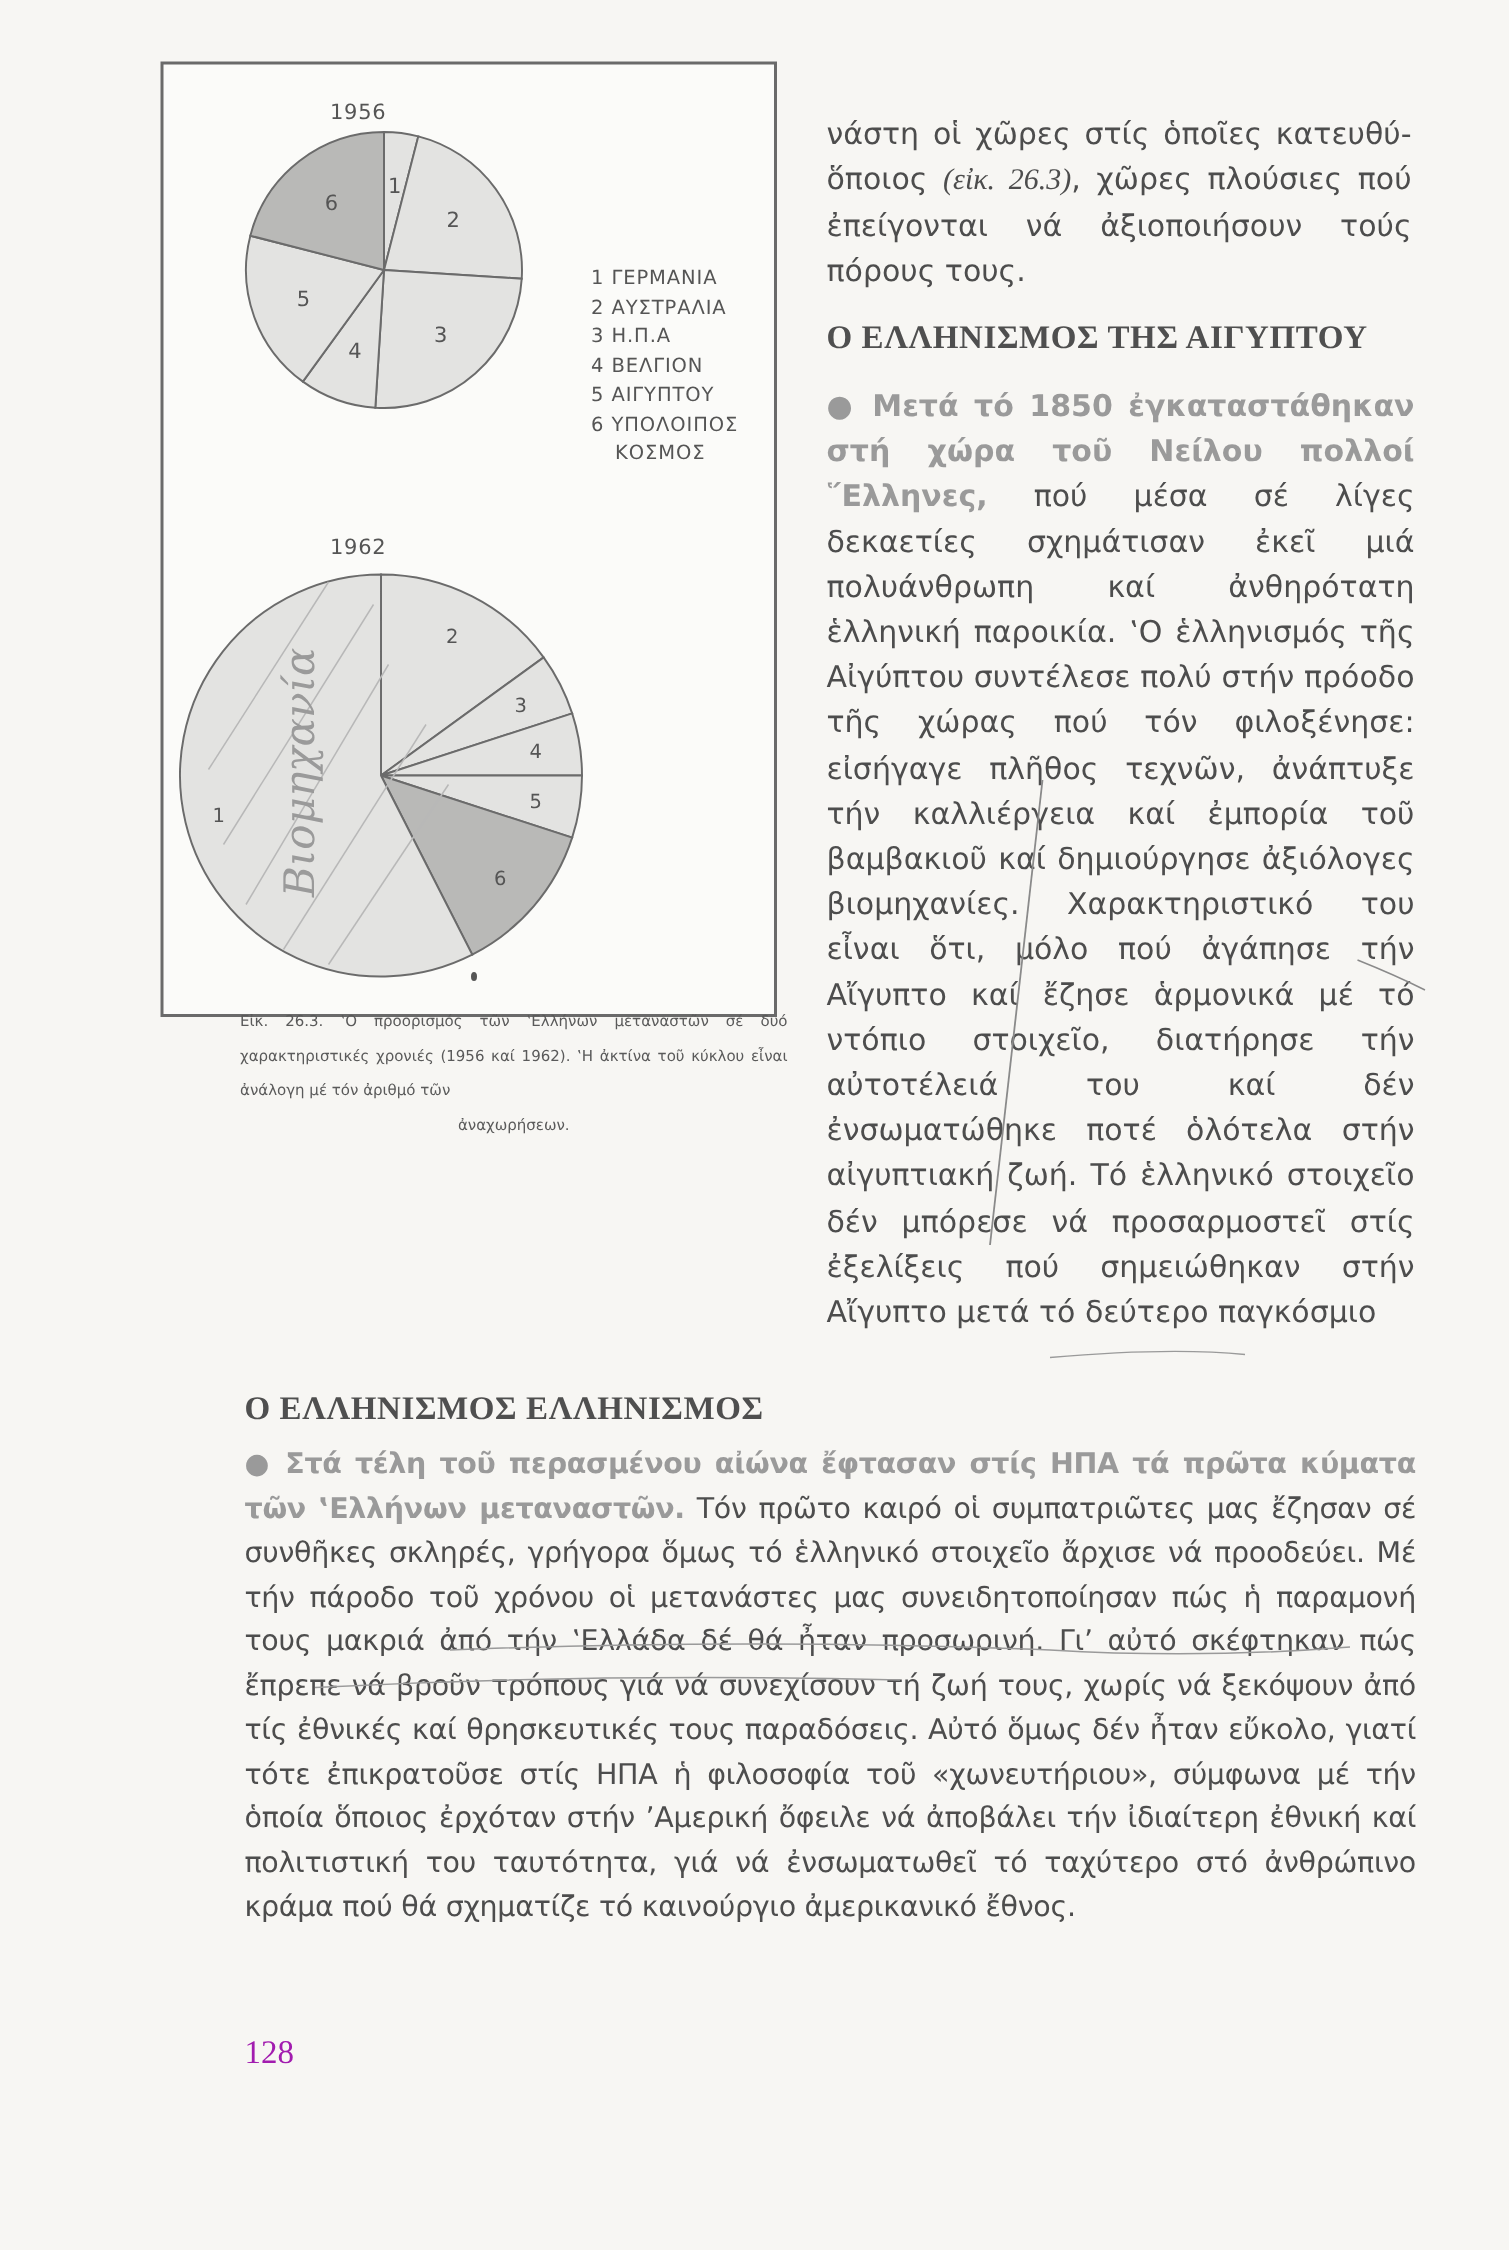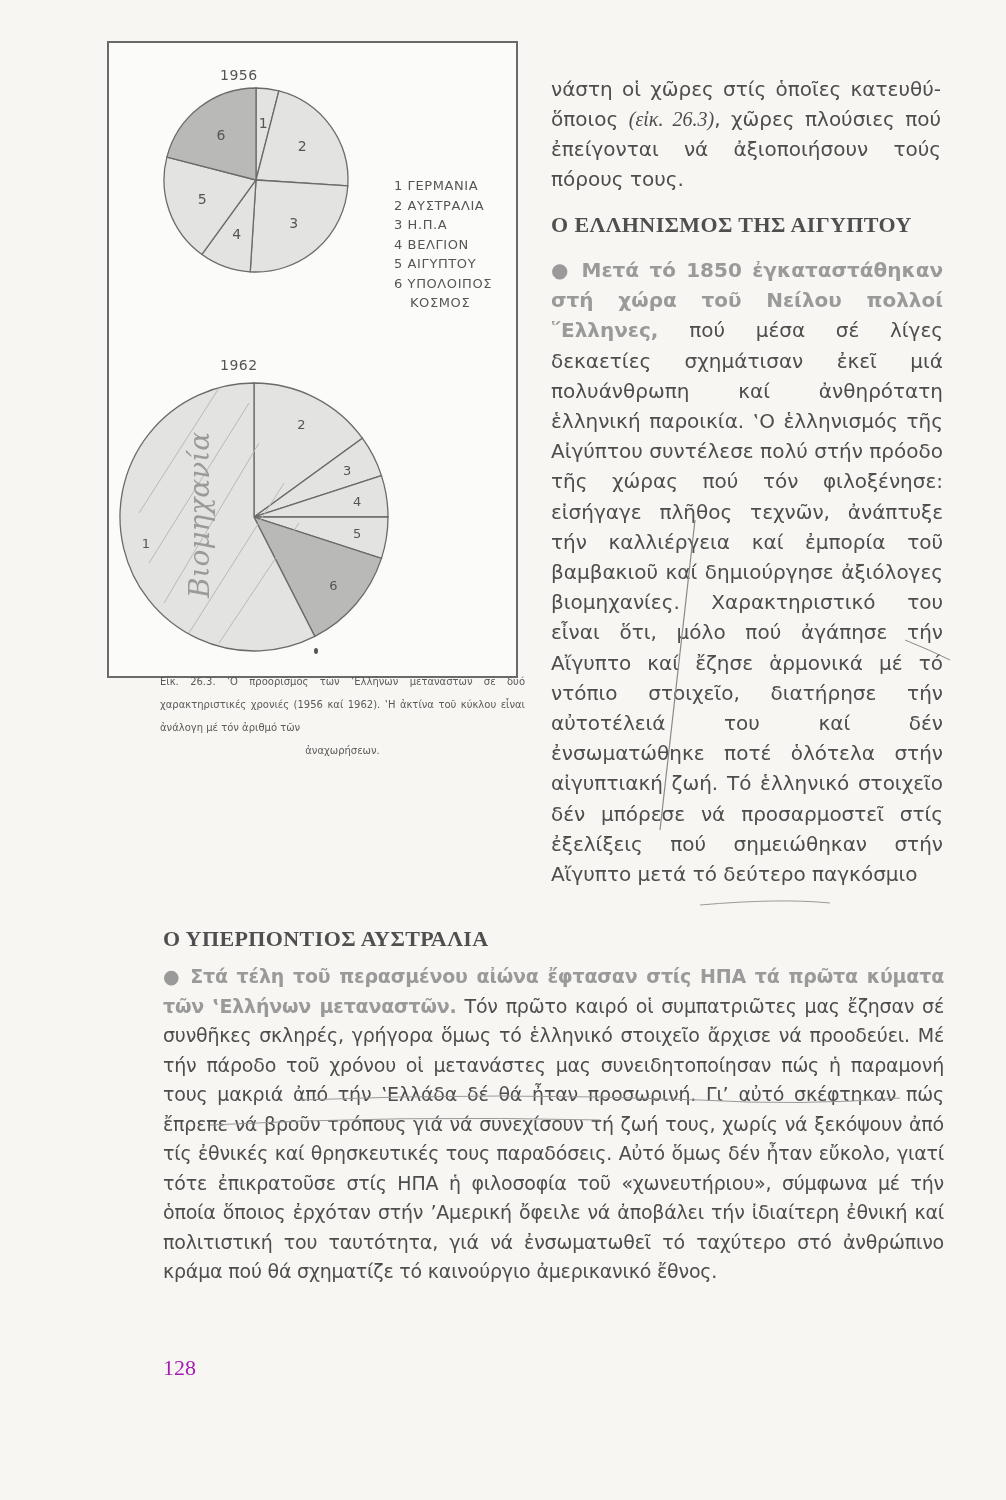--- a/index.html
+++ b/index.html
@@ -123,21 +123,21 @@
   </div>
 
   <div class="heading h1">Ο ΕΛΛΗΝΙΣΜΟΣ ΤΗΣ ΑΙΓΥΠΤΟΥ</div>
 
   <div class="p-egypt">
     <span class="bullet">●</span>
     <span class="lead">Μετά τό 1850 ἐγκαταστάθηκαν στή χώρα τοῦ Νείλου πολλοί ῞Ελληνες,</span><span> πού μέσα σέ λίγες δεκαετίες σχημάτισαν ἐκεῖ μιά πολυάνθρωπη καί ἀνθηρότατη ἑλληνική παροικία. ‛Ο ἑλληνισμός τῆς Αἰγύπτου συντέλεσε πολύ στήν πρόοδο τῆς χώρας πού τόν φιλοξένησε: εἰσήγαγε πλῆθος τεχνῶν, ἀνάπτυξε τήν καλλιέργεια καί ἐμπορία τοῦ βαμβακιοῦ καί δημιούργησε ἀξιόλογες βιομηχανίες. Χαρακτηριστικό του εἶναι ὅτι, μόλο πού ἀγάπησε τήν Αἴγυπτο καί ἔζησε ἁρμονικά μέ τό ντόπιο στοιχεῖο, διατήρησε τήν αὐτοτέλειά του καί δέν ἐνσωματώθηκε ποτέ ὁλότελα στήν αἰγυπτιακή ζωή. Τό ἑλληνικό στοιχεῖο δέν μπόρεσε νά προσαρμοστεῖ στίς ἐξελίξεις πού σημειώθηκαν στήν Αἴγυπτο μετά τό δεύτερο παγκόσμιο</span>
   </div>
 
 
-  <div class="heading h2">Ο ΥΠΕΡΠΟΝΤΙΟΣ ΑΥΣΤΡΑΛΙΑ</div>
+  <div class="heading h2">Ο ΕΛΛΗΝΙΣΜΟΣ ΕΛΛΗΝΙΣΜΟΣ</div>
 
   <div class="p-usa">
     <span class="bullet">●</span>
     <span class="lead">Στά τέλη τοῦ περασμένου αἰώνα ἔφτασαν στίς ΗΠΑ τά πρῶτα κύματα τῶν ‛Ελλήνων μεταναστῶν.</span><span> Τόν πρῶτο καιρό οἱ συμπατριῶτες μας ἔζησαν σέ συνθῆκες σκληρές, γρήγορα ὅμως τό ἑλληνικό στοιχεῖο ἄρχισε νά προοδεύει. Μέ τήν πάροδο τοῦ χρόνου οἱ μετανάστες μας συνειδητοποίησαν πώς ἡ παραμονή τους μακριά ἀπό τήν ‛Ελλάδα δέ θά ἦταν προσωρινή. Γι’ αὐτό σκέφτηκαν πώς ἔπρεπε νά βροῦν τρόπους γιά νά συνεχίσουν τή ζωή τους, χωρίς νά ξεκόψουν ἀπό τίς ἐθνικές καί θρησκευτικές τους παραδόσεις. Αὐτό ὅμως δέν ἦταν εὔκολο, γιατί τότε ἐπικρατοῦσε στίς ΗΠΑ ἡ φιλοσοφία τοῦ «χωνευτήριου», σύμφωνα μέ τήν ὁποία ὅποιος ἐρχόταν στήν ’Αμερική ὄφειλε νά ἀποβάλει τήν ἰδιαίτερη ἐθνική καί πολιτιστική του ταυτότητα, γιά νά ἐνσωματωθεῖ τό ταχύτερο στό ἀνθρώπινο κράμα πού θά σχηματίζε τό καινούργιο ἀμερικανικό ἔθνος.</span>
   </div>
 
   <div class="page-number">128</div>
 
   <svg class="pencil" style="left:0;top:0" width="1006" height="1500">
     <path d="M695 520 L660 830" stroke="#8a8a8a" stroke-width="1.2" fill="none"></path>

